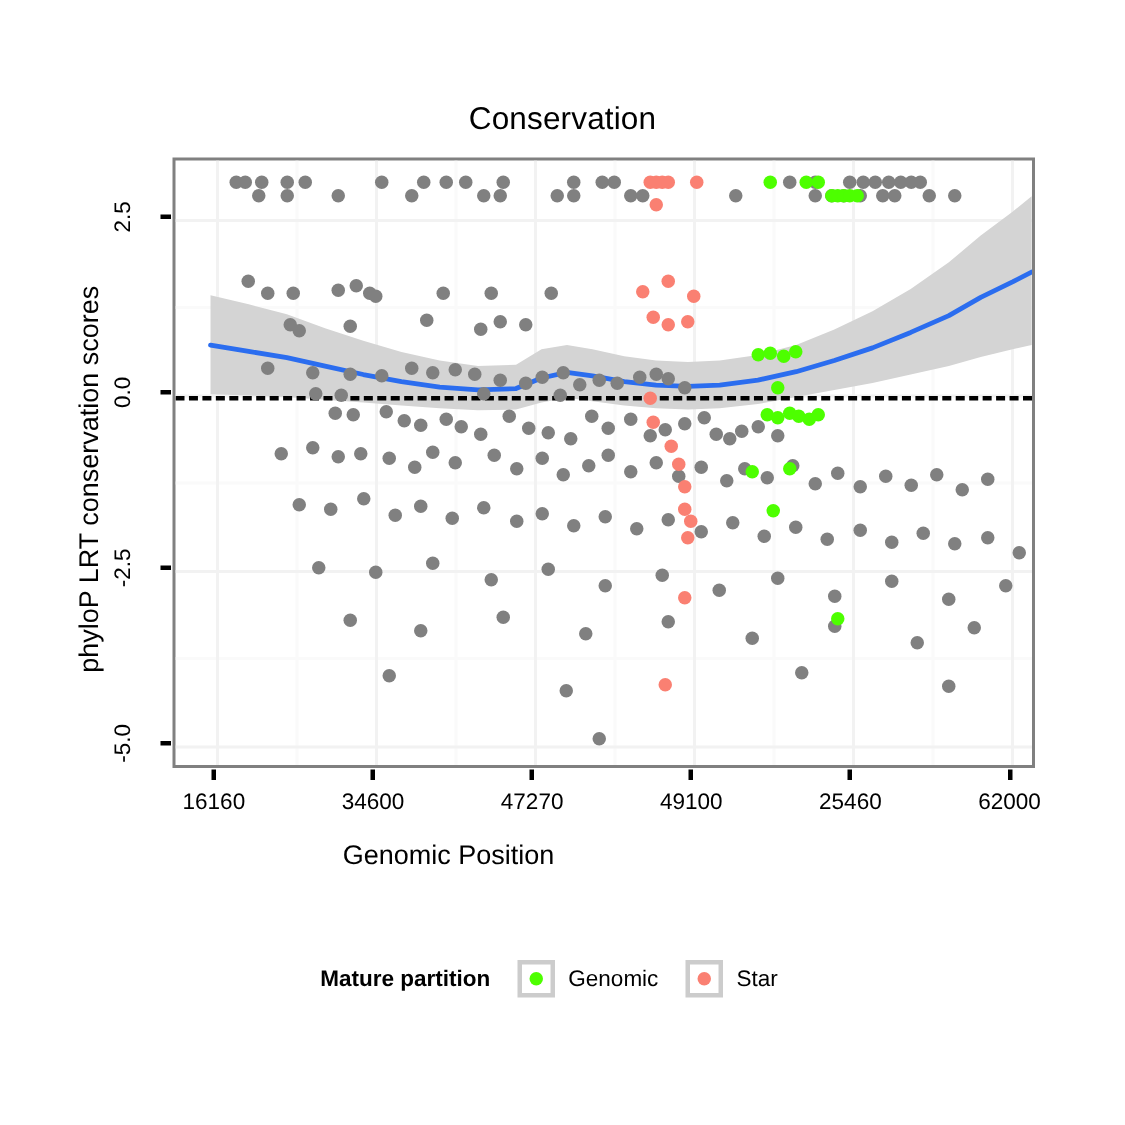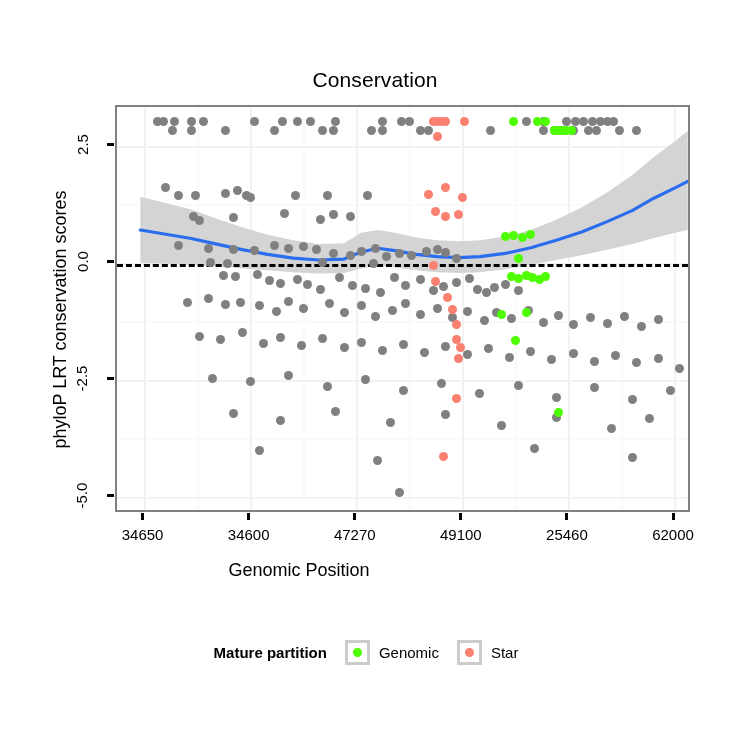--- a/index.html
+++ b/index.html
@@ -432,21 +432,21 @@
         <div class="pt" style="left: 343.727px; top: 240.925px; background: rgb(250, 128, 114);"></div>
         <div class="pt" style="left: 341.605px; top: 251.217px; background: rgb(250, 128, 114);"></div>
         <div class="pt" style="left: 339.483px; top: 291.449px; background: rgb(250, 128, 114);"></div>
         <div class="pt" style="left: 326.753px; top: 349.459px; background: rgb(250, 128, 114);"></div>
       </div>
   </div>
 </div>
 
 <div id="axis-decor">
     <div class="tick-mark tick-x" style="left: 142.583px;"></div>
-    <div class="tick-label-x" style="left: 142.583px;">34650</div>
+    <div class="tick-label-x" style="left: 142.583px;">16160</div>
     <div class="tick-mark tick-x" style="left: 248.672px;"></div>
     <div class="tick-label-x" style="left: 248.672px; text-align: center;">34600</div>
     <div class="tick-mark tick-x" style="left: 354.76px;"></div>
     <div class="tick-label-x" style="left: 354.76px;">47270</div>
     <div class="tick-mark tick-x" style="left: 460.849px;"></div>
     <div class="tick-label-x" style="left: 460.849px;">49100</div>
     <div class="tick-mark tick-x" style="left: 566.937px;"></div>
     <div class="tick-label-x" style="left: 566.937px;">25460</div>
     <div class="tick-mark tick-x" style="left: 673.026px;"></div>
     <div class="tick-label-x" style="left: 673.026px;">62000</div>

